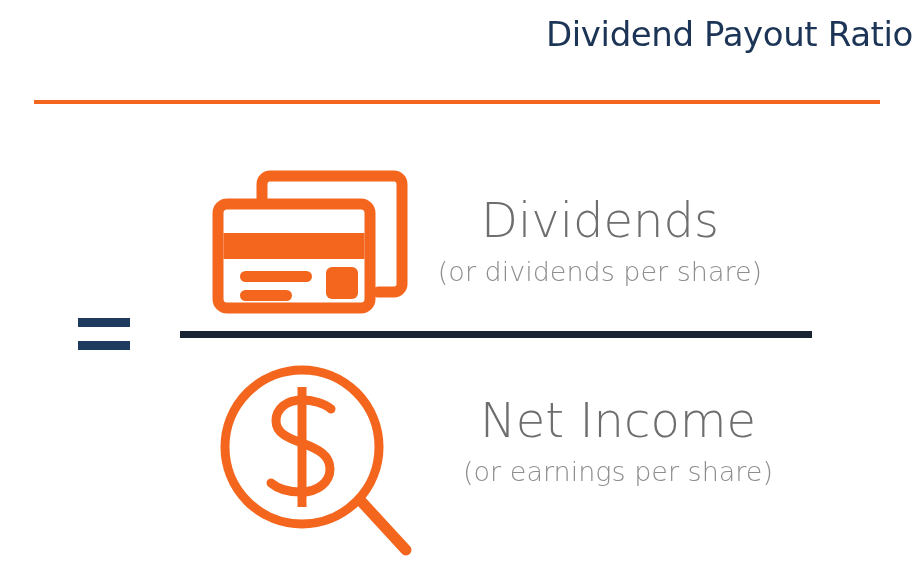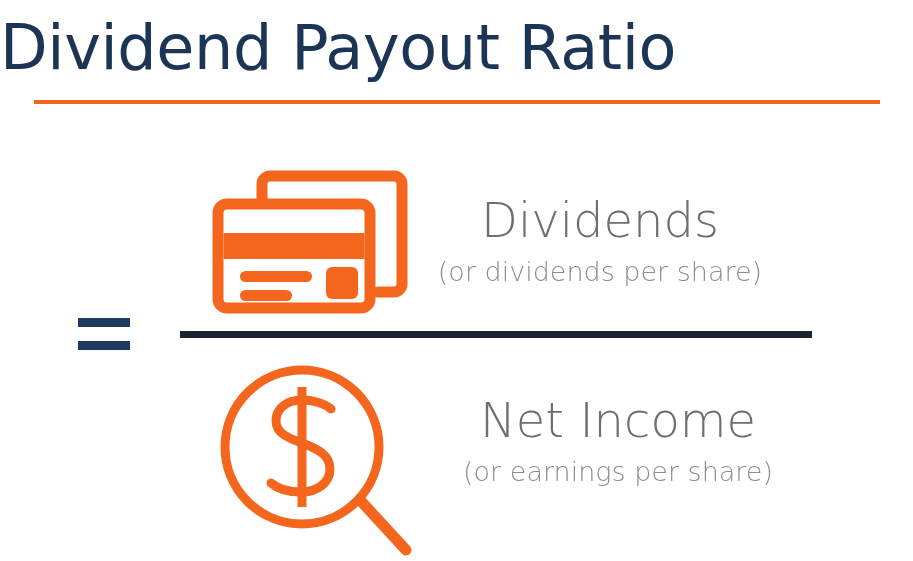--- a/index.html
+++ b/index.html
@@ -17,23 +17,23 @@
     background: #ffffff;
     overflow: hidden;
   }
 
   
   #title {
     position: absolute;
     left: 0;
     top: 17px;
     width: 913px;
-    text-align: left;
+    text-align: right;
     font-family: "DejaVu Sans", "Liberation Sans", sans-serif;
-    font-size: 62px;
+    font-size: 34px;
     font-weight: 400;
     letter-spacing: -0.4px;
     color: #1c3557;
     line-height: 1.0;
     white-space: nowrap;
   }
   #title-rule {
     position: absolute;
     left: 34px;
     top: 100px;

